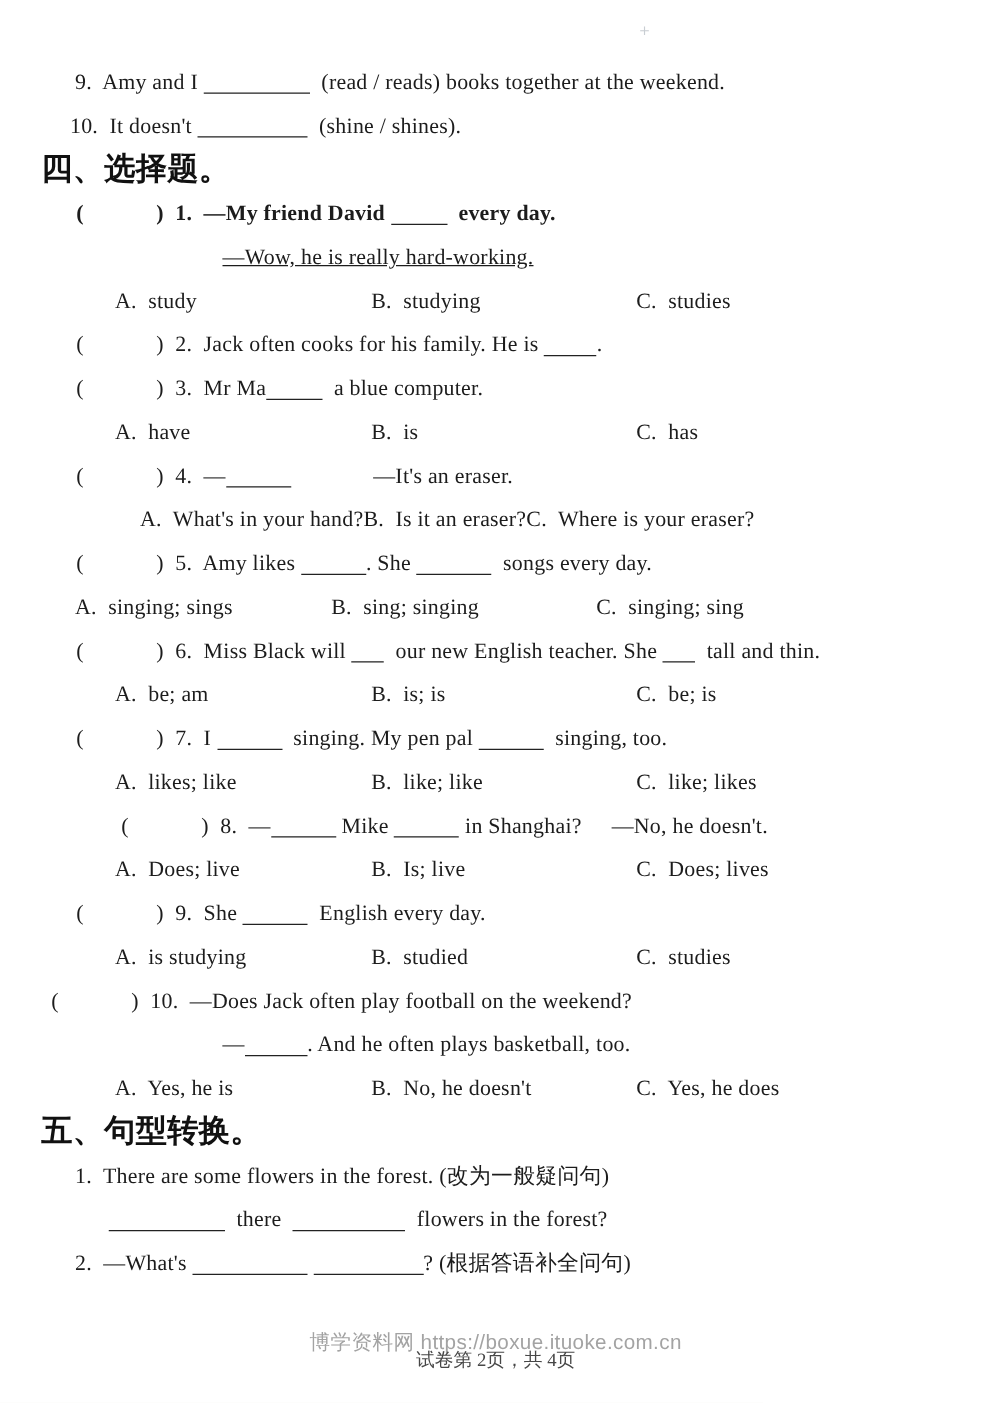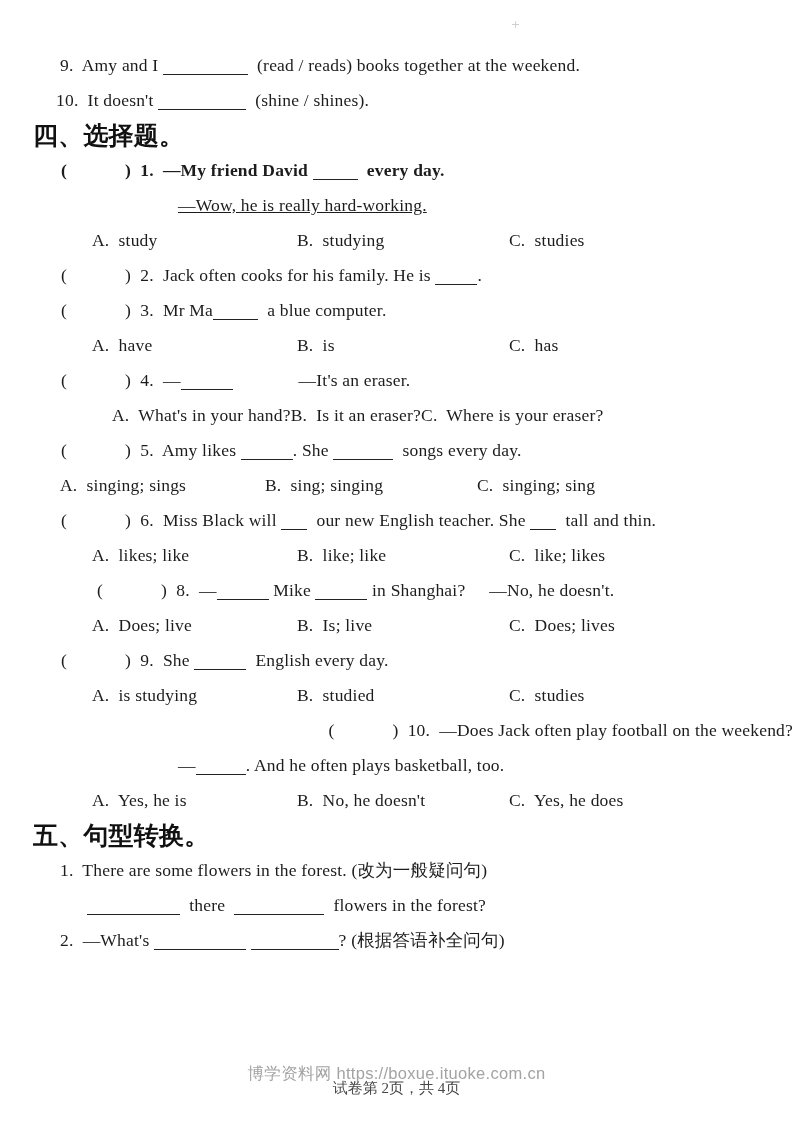--- a/index.html
+++ b/index.html
@@ -77,26 +77,28 @@
       <div class="line" style="padding-left: 178px; text-decoration: underline;"><span>—Wow, he is really hard-working.</span></div>
       <div class="line" style="padding-left: 92px;"><span class="opt-col opt-0">A.  study</span><span class="opt-col opt-1">B.  studying</span><span class="opt-col opt-2">C.  studies</span></div>
       <div class="line" style="padding-left: 61px;"><span>(</span><span class="gap" style="width: 58px;"></span><span>)  2.  Jack often cooks for his family. He is </span><span class="blank" style="width: 42px;"></span><span>.</span></div>
       <div class="line" style="padding-left: 61px;"><span>(</span><span class="gap" style="width: 58px;"></span><span>)  3.  Mr Ma</span><span class="blank" style="width: 45px;"></span><span>  a blue computer.</span></div>
       <div class="line" style="padding-left: 92px;"><span class="opt-col opt-0">A.  have</span><span class="opt-col opt-1">B.  is</span><span class="opt-col opt-2">C.  has</span></div>
       <div class="line" style="padding-left: 61px;"><span>(</span><span class="gap" style="width: 58px;"></span><span>)  4.  —</span><span class="blank" style="width: 52px;"></span><span class="gap" style="width: 66px;"></span><span>—It's an eraser.</span></div>
       <div class="line" style="padding-left: 92px; margin-left: 20px;"><span>A.  What's in your hand?B.  Is it an eraser?C.  Where is your eraser?</span></div>
       <div class="line" style="padding-left: 61px;"><span>(</span><span class="gap" style="width: 58px;"></span><span>)  5.  Amy likes </span><span class="blank" style="width: 52px;"></span><span>. She </span><span class="blank" style="width: 60px;"></span><span>  songs every day.</span></div>
       <div class="line" style="padding-left: 60px;"><span class="opt-col opt-0">A.  singing; sings</span><span class="opt-col opt-1">B.  sing; singing</span><span class="opt-col opt-2">C.  singing; sing</span></div>
       <div class="line" style="padding-left: 61px;"><span>(</span><span class="gap" style="width: 58px;"></span><span>)  6.  Miss Black will </span><span class="blank" style="width: 26px;"></span><span>  our new English teacher. She </span><span class="blank" style="width: 26px;"></span><span>  tall and thin.</span></div>
+      <div class="line" style="padding-left: 92px;"><span class="opt-col opt-0">A.  be; am</span><span class="opt-col opt-1">B.  is; is</span><span class="opt-col opt-2">C.  be; is</span></div>
+      <div class="line" style="padding-left: 61px;"><span>(</span><span class="gap" style="width: 58px;"></span><span>)  7.  I </span><span class="blank" style="width: 52px;"></span><span>  singing. My pen pal </span><span class="blank" style="width: 52px;"></span><span>  singing, too.</span></div>
       <div class="line" style="padding-left: 92px;"><span class="opt-col opt-0">A.  likes; like</span><span class="opt-col opt-1">B.  like; like</span><span class="opt-col opt-2">C.  like; likes</span></div>
       <div class="line" style="padding-left: 61px; margin-left: 36px;"><span>(</span><span class="gap" style="width: 58px;"></span><span>)  8.  —</span><span class="blank" style="width: 52px;"></span><span> Mike </span><span class="blank" style="width: 52px;"></span><span> in Shanghai?</span><span class="gap" style="width: 24px;"></span><span>—No, he doesn't.</span></div>
       <div class="line" style="padding-left: 92px;"><span class="opt-col opt-0">A.  Does; live</span><span class="opt-col opt-1">B.  Is; live</span><span class="opt-col opt-2">C.  Does; lives</span></div>
       <div class="line" style="padding-left: 61px;"><span>(</span><span class="gap" style="width: 58px;"></span><span>)  9.  She </span><span class="blank" style="width: 52px;"></span><span>  English every day.</span></div>
       <div class="line" style="padding-left: 92px;"><span class="opt-col opt-0">A.  is studying</span><span class="opt-col opt-1">B.  studied</span><span class="opt-col opt-2">C.  studies</span></div>
-      <div class="line" style="padding-left: 41px; text-align: right;"><span>(</span><span class="gap" style="width: 58px;"></span><span>)  10.  —Does Jack often play football on the weekend?</span></div>
+      <div class="line" style="padding-left: 41px;"><span>(</span><span class="gap" style="width: 58px;"></span><span>)  10.  —Does Jack often play football on the weekend?</span></div>
       <div class="line" style="padding-left: 178px;"><span>—</span><span class="blank" style="width: 50px;"></span><span>. And he often plays basketball, too.</span></div>
       <div class="line" style="padding-left: 92px;"><span class="opt-col opt-0">A.  Yes, he is</span><span class="opt-col opt-1">B.  No, he doesn't</span><span class="opt-col opt-2">C.  Yes, he does</span></div>
       <div class="line header" style="padding-left: 33px;"><span>五、句型转换。</span></div>
       <div class="line" style="padding-left: 60px;"><span>1.  There are some flowers in the forest. (改为一般疑问句)</span></div>
       <div class="line" style="padding-left: 87px;"><span class="blank" style="width: 93px;"></span><span>  there  </span><span class="blank" style="width: 90px;"></span><span>  flowers in the forest?</span></div>
       <div class="line" style="padding-left: 60px;"><span>2.  —What's </span><span class="blank" style="width: 92px;"></span><span> </span><span class="blank" style="width: 88px;"></span><span>? (根据答语补全问句)</span></div>
     </div>
   <div class="watermark">博学资料网 https://boxue.ituoke.com.cn</div>
   <div class="pageinfo">试卷第 2页，共 4页</div>
 </div>

